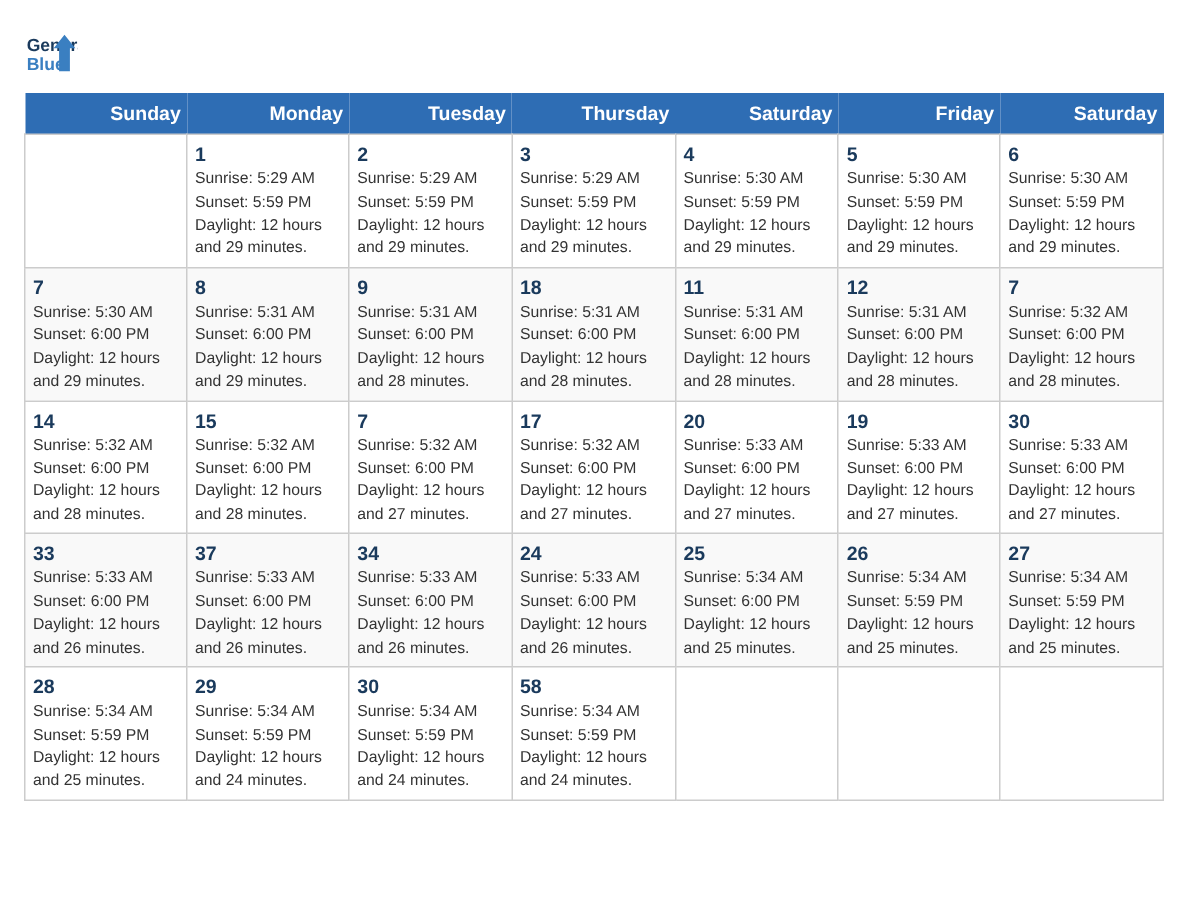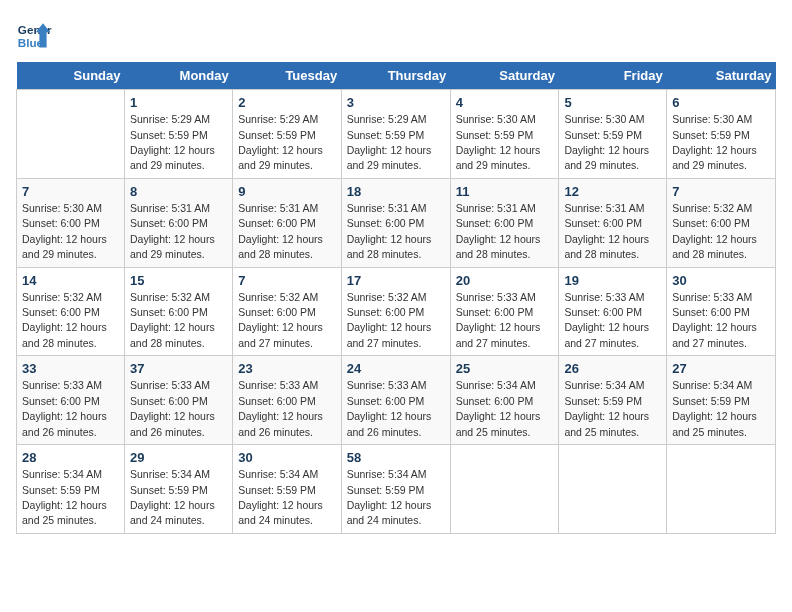--- a/index.html
+++ b/index.html
@@ -201,21 +201,21 @@
       </tr>
       <tr>
         <td><span class="day-num">33</span><span class="day-info" style="white-space: pre-line;">Sunrise: 5:33 AM
 Sunset: 6:00 PM
 Daylight: 12 hours
 and 26 minutes.</span></td>
         <td><span class="day-num">37</span><span class="day-info" style="white-space: pre-line;">Sunrise: 5:33 AM
 Sunset: 6:00 PM
 Daylight: 12 hours
 and 26 minutes.</span></td>
-        <td><span class="day-num">23</span><span class="day-info" style="white-space: pre-line;">Sunrise: 5:33 AM
+        <td><span class="day-num">34</span><span class="day-info" style="white-space: pre-line;">Sunrise: 5:33 AM
 Sunset: 6:00 PM
 Daylight: 12 hours
 and 26 minutes.</span></td>
         <td><span class="day-num">24</span><span class="day-info" style="white-space: pre-line;">Sunrise: 5:33 AM
 Sunset: 6:00 PM
 Daylight: 12 hours
 and 26 minutes.</span></td>
         <td><span class="day-num">25</span><span class="day-info" style="white-space: pre-line;">Sunrise: 5:34 AM
 Sunset: 6:00 PM
 Daylight: 12 hours

